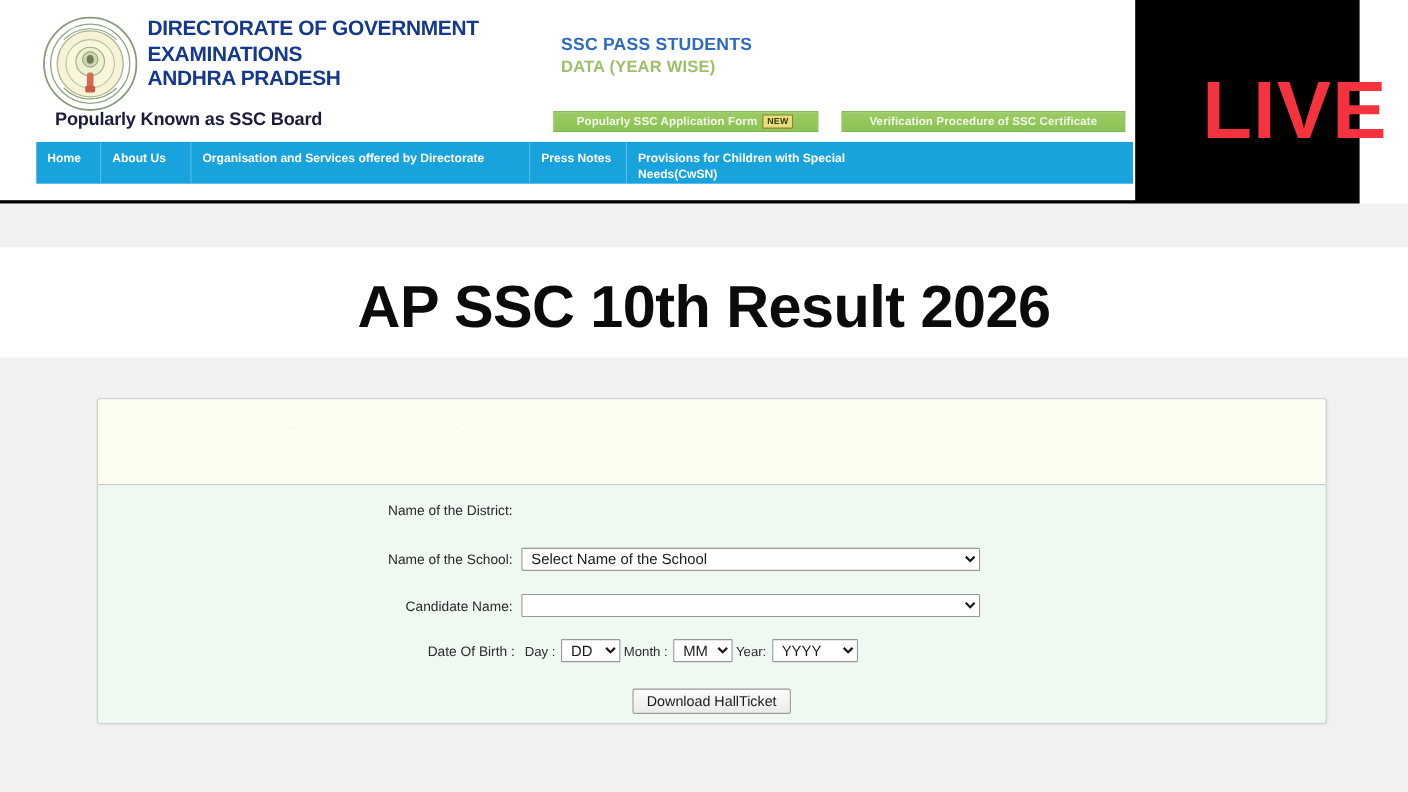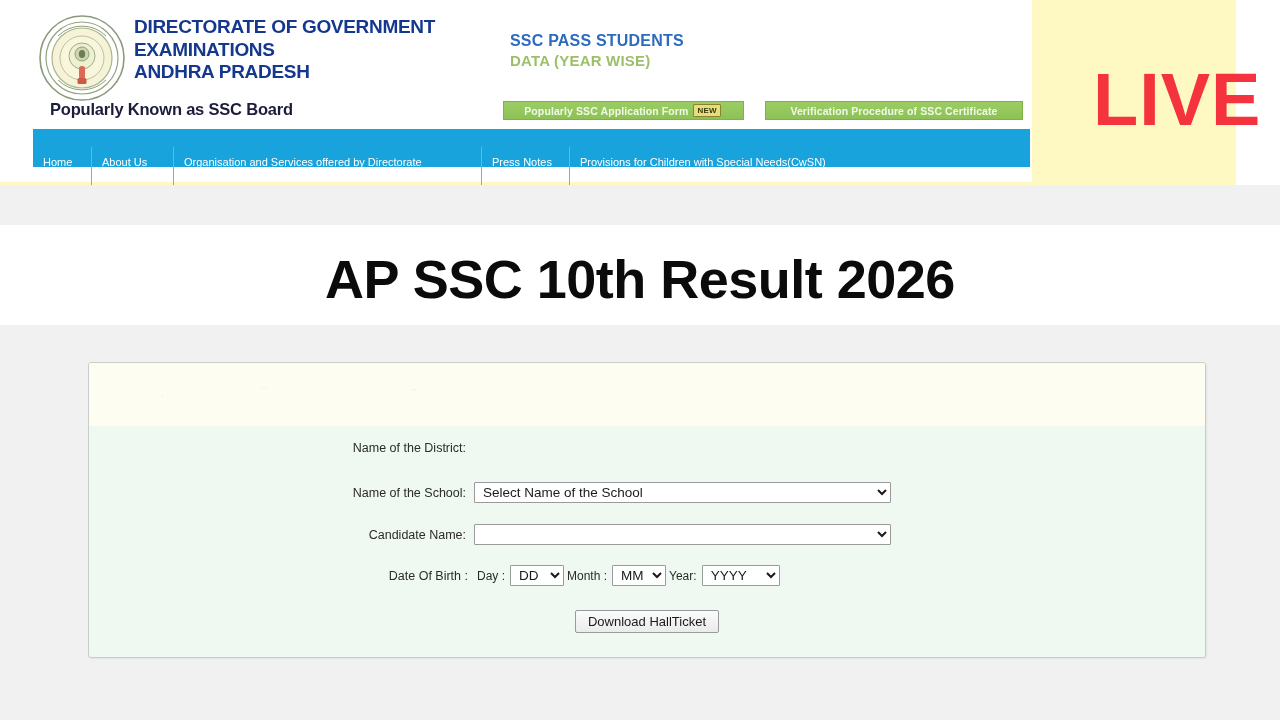--- a/index.html
+++ b/index.html
@@ -21,21 +21,21 @@
     background: #ffffff;
   }
   .band-gray-bottom {
     position: absolute; left: 0; top: 325px; width: 1280px; height: 395px;
     background: #f1f1f1;
   }
 
   
   .site-header {
     position: absolute; left: 0; top: 0; width: 1236px; height: 185px;
-    background: #fef9c3;
+    background: #000000;
   }
   .header-panel {
     position: absolute; left: 0; top: 0; width: 1032px; height: 182px;
     background: #ffffff;
   }
 
   
   .logo {
     position: absolute; left: 38px; top: 14px; width: 88px; height: 88px;
   }
@@ -88,24 +88,24 @@
   }
 
   
   .navbar {
     position: absolute; left: 33px; top: 129px; width: 997px; height: 38px;
     background: #19a3dd;
     display: flex; align-items: flex-start;
     filter: blur(0.3px);
   }
   .nav-item {
-    color: #ffffff; font-size: 11px; font-weight: normal;
+    color: #ffffff; font-size: 11px; font-weight: bold;
     padding: 8px 10px 0 10px; line-height: 14.5px;
     border-left: 1px solid #56bde8;
-    height: 38px; white-space: normal; margin-top: 18px;
+    height: 38px; white-space: normal;
   }
   .nav-item:first-child { border-left: none; }
   #nav-home { width: 58px; }
   #nav-about { width: 82px; }
   #nav-org { width: 308px; }
   #nav-exam { width: 177px; }
   #nav-press { width: 88px; }
   #nav-cwsn { width: 280px; }
 
   .live-badge {
@@ -137,21 +137,21 @@
     position: absolute; left: 0; top: 0; width: 100%; height: 78px;
     background: #fdfdf2;
     border-bottom: 1px solid #c9cdc9;
   }
   .ghost { position: absolute; color: #e3e3d8; font-size: 9px; }
   #ghost-a { left: 72px; top: 28px; }
   #ghost-b { left: 172px; top: 20px; }
   #ghost-c { left: 322px; top: 21px; }
 
   .card-body {
-    position: absolute; left: 0; top: 63px; width: 100%; height: 217px;
+    position: absolute; left: 0; top: 79px; width: 100%; height: 217px;
     background: #eff8f1;
   }
 
   .form-row {
     position: absolute; left: 0; width: 100%;
     display: flex; align-items: center;
   }
   #row-district { top: 15px; }
   #row-school   { top: 56px; }
   #row-candidate{ top: 98px; }

